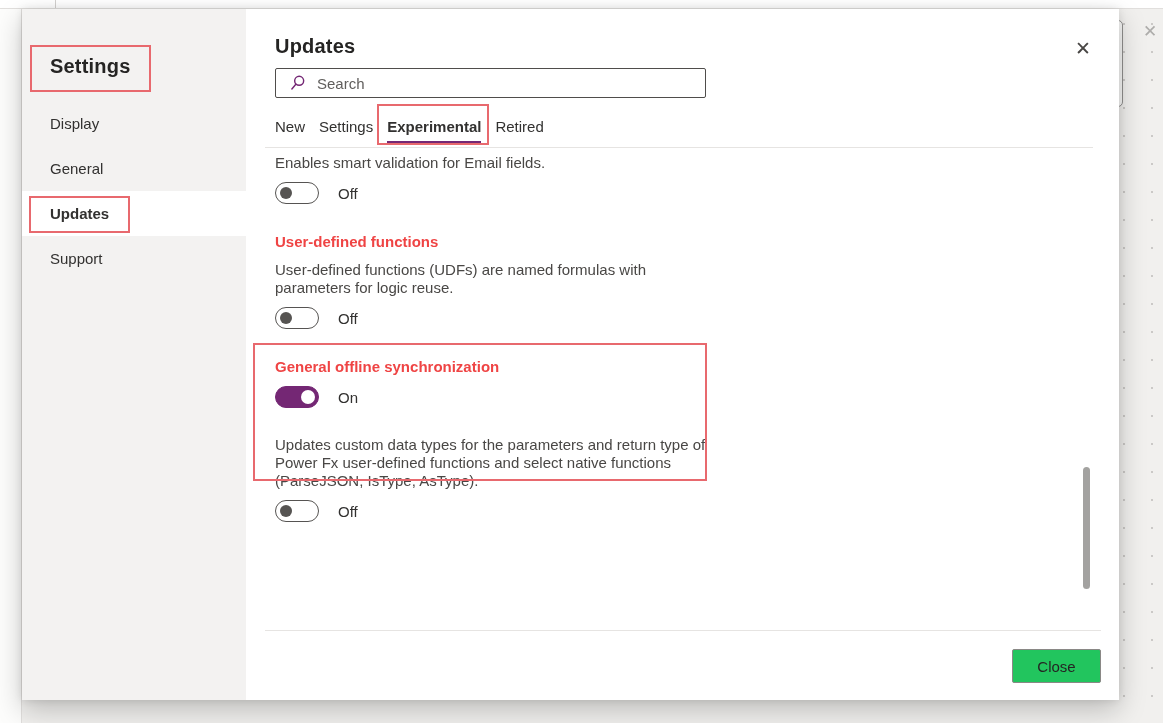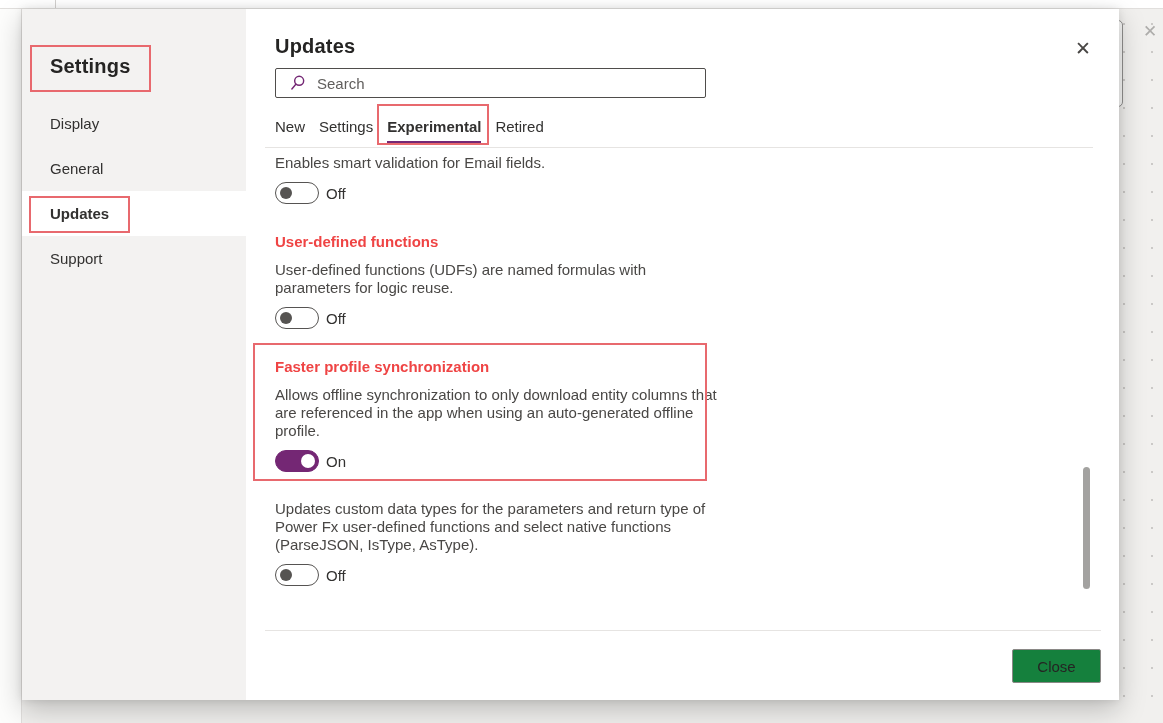--- a/index.html
+++ b/index.html
@@ -90,36 +90,36 @@
   }
   .tab.active{font-weight:700;border-bottom-color:var(--accent);}
   .tab-divider{
     border:none;border-top:1px solid #e6e4e2;margin:3px 26px 0 -10px;
   }
   
   .content{margin-top:6px;width:460px;}
   .section{margin-bottom:28px;}
   .section h3{font-size:15px;font-weight:700;color:#ef4444;line-height:20px;margin-bottom:9px;}
   .section p{font-size:15px;color:#494745;line-height:18px;margin-bottom:10px;max-width:445px;}
-  .toggle-row{display:flex;align-items:center;gap:7px;height:22px;margin-top:9px;}
+  .toggle-row{display:flex;align-items:center;gap:19px;height:22px;margin-top:9px;}
   .toggle{
     width:44px;height:22px;border-radius:11px;border:1px solid #565452;position:relative;
     background:#fff;cursor:pointer;flex:none;
   }
   .toggle .knob{
     position:absolute;top:4px;left:4px;width:12px;height:12px;border-radius:50%;background:#565452;
   }
   .toggle.on{background:var(--accent);border-color:var(--accent);}
   .toggle.on .knob{left:auto;right:3px;top:3px;width:14px;height:14px;background:#fff;}
   .toggle-label{font-size:15px;color:#323130;}
   
   .footer-divider{position:absolute;left:19px;right:18px;bottom:69px;height:1px;background:#e6e4e2;}
   .close-btn{
     position:absolute;right:18px;bottom:17px;width:89px;height:34px;
-    background:#15803d;border:1px solid #8a8886;border-radius:2px;
+    background:#22c55e;border:1px solid #8a8886;border-radius:2px;
     font-size:15px;color:#252423;font-family:inherit;cursor:pointer;
   }
   .scroll-thumb{
     position:absolute;right:29px;top:458px;width:7px;height:122px;border-radius:4px;
     background:#a3a2a0;cursor:pointer;
   }
   
   .annotation{
     position:absolute;border:2px solid var(--annotation);z-index:3;pointer-events:none;
     background:transparent;
@@ -198,22 +198,21 @@
         <p>User-defined functions (UDFs) are named formulas with parameters for logic reuse.</p>
         <div class="toggle-row">
           <div class="toggle">
               <div class="knob"></div>
             </div>
           <span class="toggle-label">Off</span>
         </div>
       </div>
 
       <div class="section">
-        <h3>Faster profile synchronization</h3>
-        <p>Allows offline synchronization to only download entity columns that are referenced in the app when using an auto-generated offline profile.</p>
+        <h3>General offline synchronization</h3>
         <div class="toggle-row">
           <div class="toggle on">
               <div class="knob"></div>
             </div>
           <span class="toggle-label">On</span>
         </div>
       </div>
 
       <div class="section">
         <p>Updates custom data types for the parameters and return type of Power Fx user-defined functions and select native functions (ParseJSON, IsType, AsType).</p>

